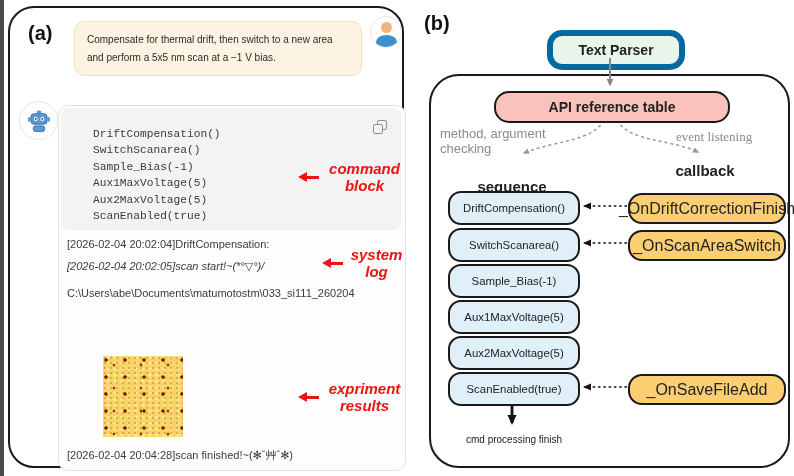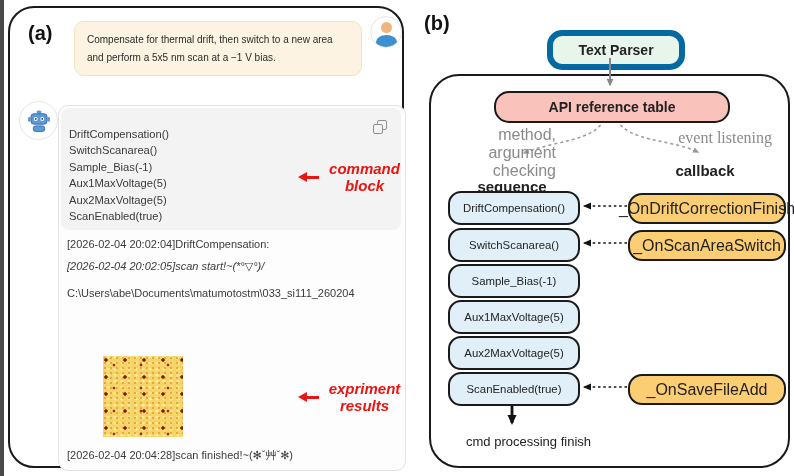--- a/index.html
+++ b/index.html
@@ -22,22 +22,22 @@
   .avatar{position:absolute;border-radius:50%;background:#fff;border:1px solid #e6e6e6;overflow:hidden;}
   .user-avatar{left:360px;top:8px;width:30px;height:30px;}
   .ua-head{position:absolute;left:10px;top:5px;width:11px;height:11px;border-radius:50%;background:#efb67c;}
   .ua-body{position:absolute;left:5px;top:18px;width:21px;height:14px;border-radius:50% 50% 0 0;background:#3e8ed0;}
   .robot-avatar{left:9px;top:93px;width:37px;height:37px;display:flex;align-items:center;justify-content:center;}
 
   .assistant-box{position:absolute;left:48px;top:97px;width:346px;height:364px;
                  background:#fdfdfd;border:1px solid #e3e3e3;border-radius:10px;}
   .command-block{position:absolute;left:2px;top:2px;width:340px;height:122px;
                  background:#f3f3f3;border-radius:8px;}
-  .command-text{position:absolute;left:8px;top:18px;
-                font-family:Liberation Sans, sans-serif;
+  .command-text{position:absolute;left:32px;top:18px;
+                font-family:Liberation Mono, monospace;
                 font-size:11.2px;line-height:1.47;color:#3a3a3a;white-space:pre;}
   .copy-icon{position:absolute;right:14px;top:12px;width:14px;height:14px;cursor:pointer;}
   .ci-back{position:absolute;right:0;top:0;width:8px;height:8px;border:1.4px solid #8f8f8f;border-radius:2px;}
   .ci-front{position:absolute;left:0;bottom:0;width:8px;height:8px;border:1.4px solid #8f8f8f;border-radius:2px;background:#f3f3f3;}
 
   .log-line{position:absolute;left:8px;right:8px;font-size:11px;color:#3b3b3b;}
   .log-1{top:132px;}
   .log-2{top:154px;font-style:italic;}
   .log-path{top:177px;line-height:1.85;word-break:break-all;width:318px;}
   .log-finish{top:342px;}
@@ -67,37 +67,37 @@
   .tp-box{position:absolute;left:547px;top:30px;width:126px;height:28px;
           background:#e8f5ea;border:6px solid #0369a1;border-radius:15px;
           display:flex;align-items:center;justify-content:center;
           font-weight:bold;font-size:14px;}
   .b-container{position:absolute;left:429px;top:74px;width:357px;height:390px;
                border:2px solid #1a1a1a;border-radius:30px;background:#fff;}
   .api-box{position:absolute;left:494px;top:91px;width:232px;height:28px;
            background:#f9c2ba;border:2px solid #1a1a1a;border-radius:15px;
            display:flex;align-items:center;justify-content:center;
            font-weight:bold;font-size:14px;z-index:3;}
-  .edge-label{position:absolute;font-size:16px;color:#8a8a8a;text-align:right;white-space:pre-line;z-index:3;}
+  .edge-label{position:absolute;font-size:13px;color:#8a8a8a;text-align:left;white-space:pre-line;z-index:3;}
   .method-label{left:440px;top:126px;width:116px;}
   .event-label{left:676px;top:129px;width:96px;font-family:Liberation Serif, serif;}
   .col-header{position:absolute;font-weight:bold;font-size:15px;text-align:center;z-index:3;}
   .seq-header{left:448px;top:162px;width:128px;margin-top:16px;}
   .cb-header{left:628px;top:162px;width:154px;}
   .seq-box{position:absolute;left:448px;width:128px;height:30px;
            background:#e0eff8;border:2px solid #1a1a1a;border-radius:13px;
            display:flex;align-items:center;justify-content:center;font-size:11.4px;z-index:3;}
   .cb-box{position:absolute;left:628px;width:154px;height:27px;
           background:#fbce74;border:2px solid #1a1a1a;border-radius:14px;
           display:flex;align-items:center;justify-content:center;font-size:16px;z-index:3;}
   .seq-0{top:191px;} .seq-1{top:228px;} .seq-2{top:264px;}
   .seq-3{top:300px;} .seq-4{top:336px;} .seq-5{top:372px;}
   .cb-0{top:193px;} .cb-1{top:230px;} .cb-2{top:374px;}
   .b-arrows{position:absolute;left:420px;top:0;width:374px;height:476px;z-index:2;pointer-events:none;}
-  .b-footer{position:absolute;left:466px;top:434px;font-size:13px;color:#222;z-index:3;}
+  .b-footer{position:absolute;left:466px;top:434px;font-size:10px;color:#222;z-index:3;}
 </style>
 </head>
 <body>
 
 <div id="root">
   <div class="edge-strip"></div>
 
   <div class="panel-a">
     <div class="panel-label label-a">(a)</div>
 
@@ -140,20 +140,24 @@
       <div class="log-line log-2">[2026-02-04 20:02:05]scan start!~(*°▽°)/</div>
       <div class="log-line log-path">C:\Users\abe\Documents\matumotostm\033_si111_260204</div>
       <div class="stm-image"></div>
       <div class="log-line log-finish">[2026-02-04 20:04:28]scan finished!~(✻ˇ艸ˇ✻)</div>
     </div>
 
     <div class="annotation annot-cmd">
       <div class="red-arrow"></div>
       <div class="annot-text">command block</div>
     </div>
+    <div class="annotation annot-log">
+      <div class="red-arrow"></div>
+      <div class="annot-text">system log</div>
+    </div>
     <div class="annotation annot-exp">
       <div class="red-arrow"></div>
       <div class="annot-text">expriment results</div>
     </div>
   </div>
 
   <div class="panel-label label-b">(b)</div>
 
   <div class="tp-box">Text Parser</div>
 

